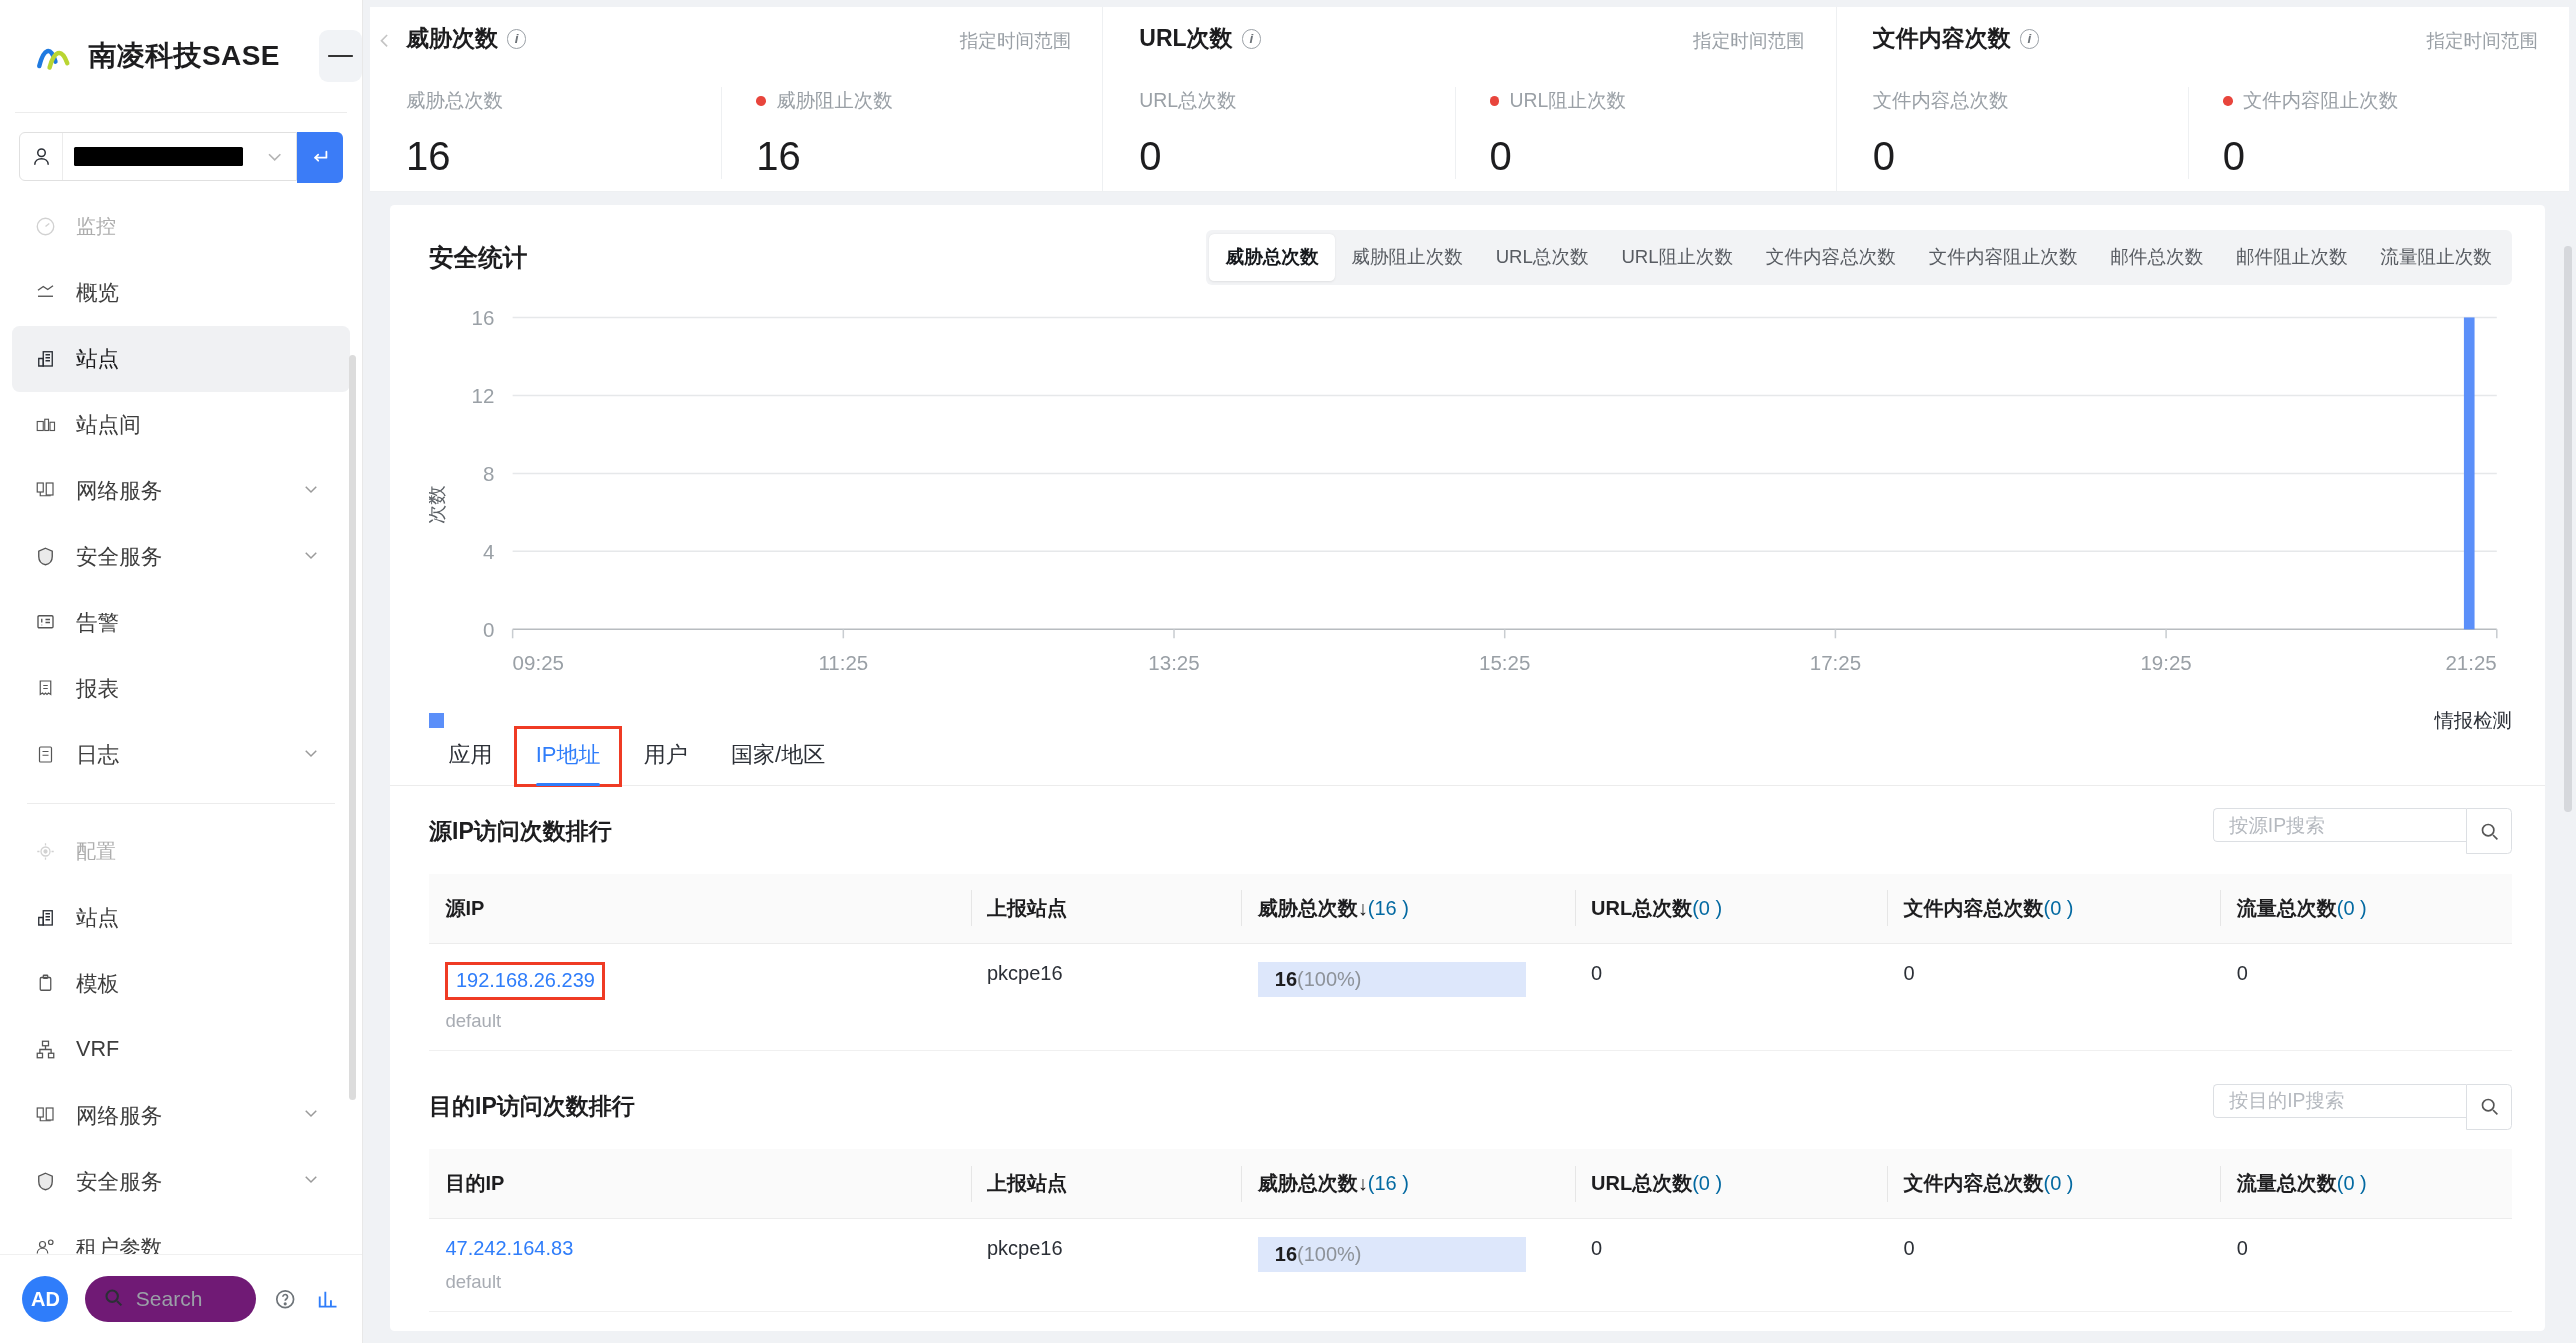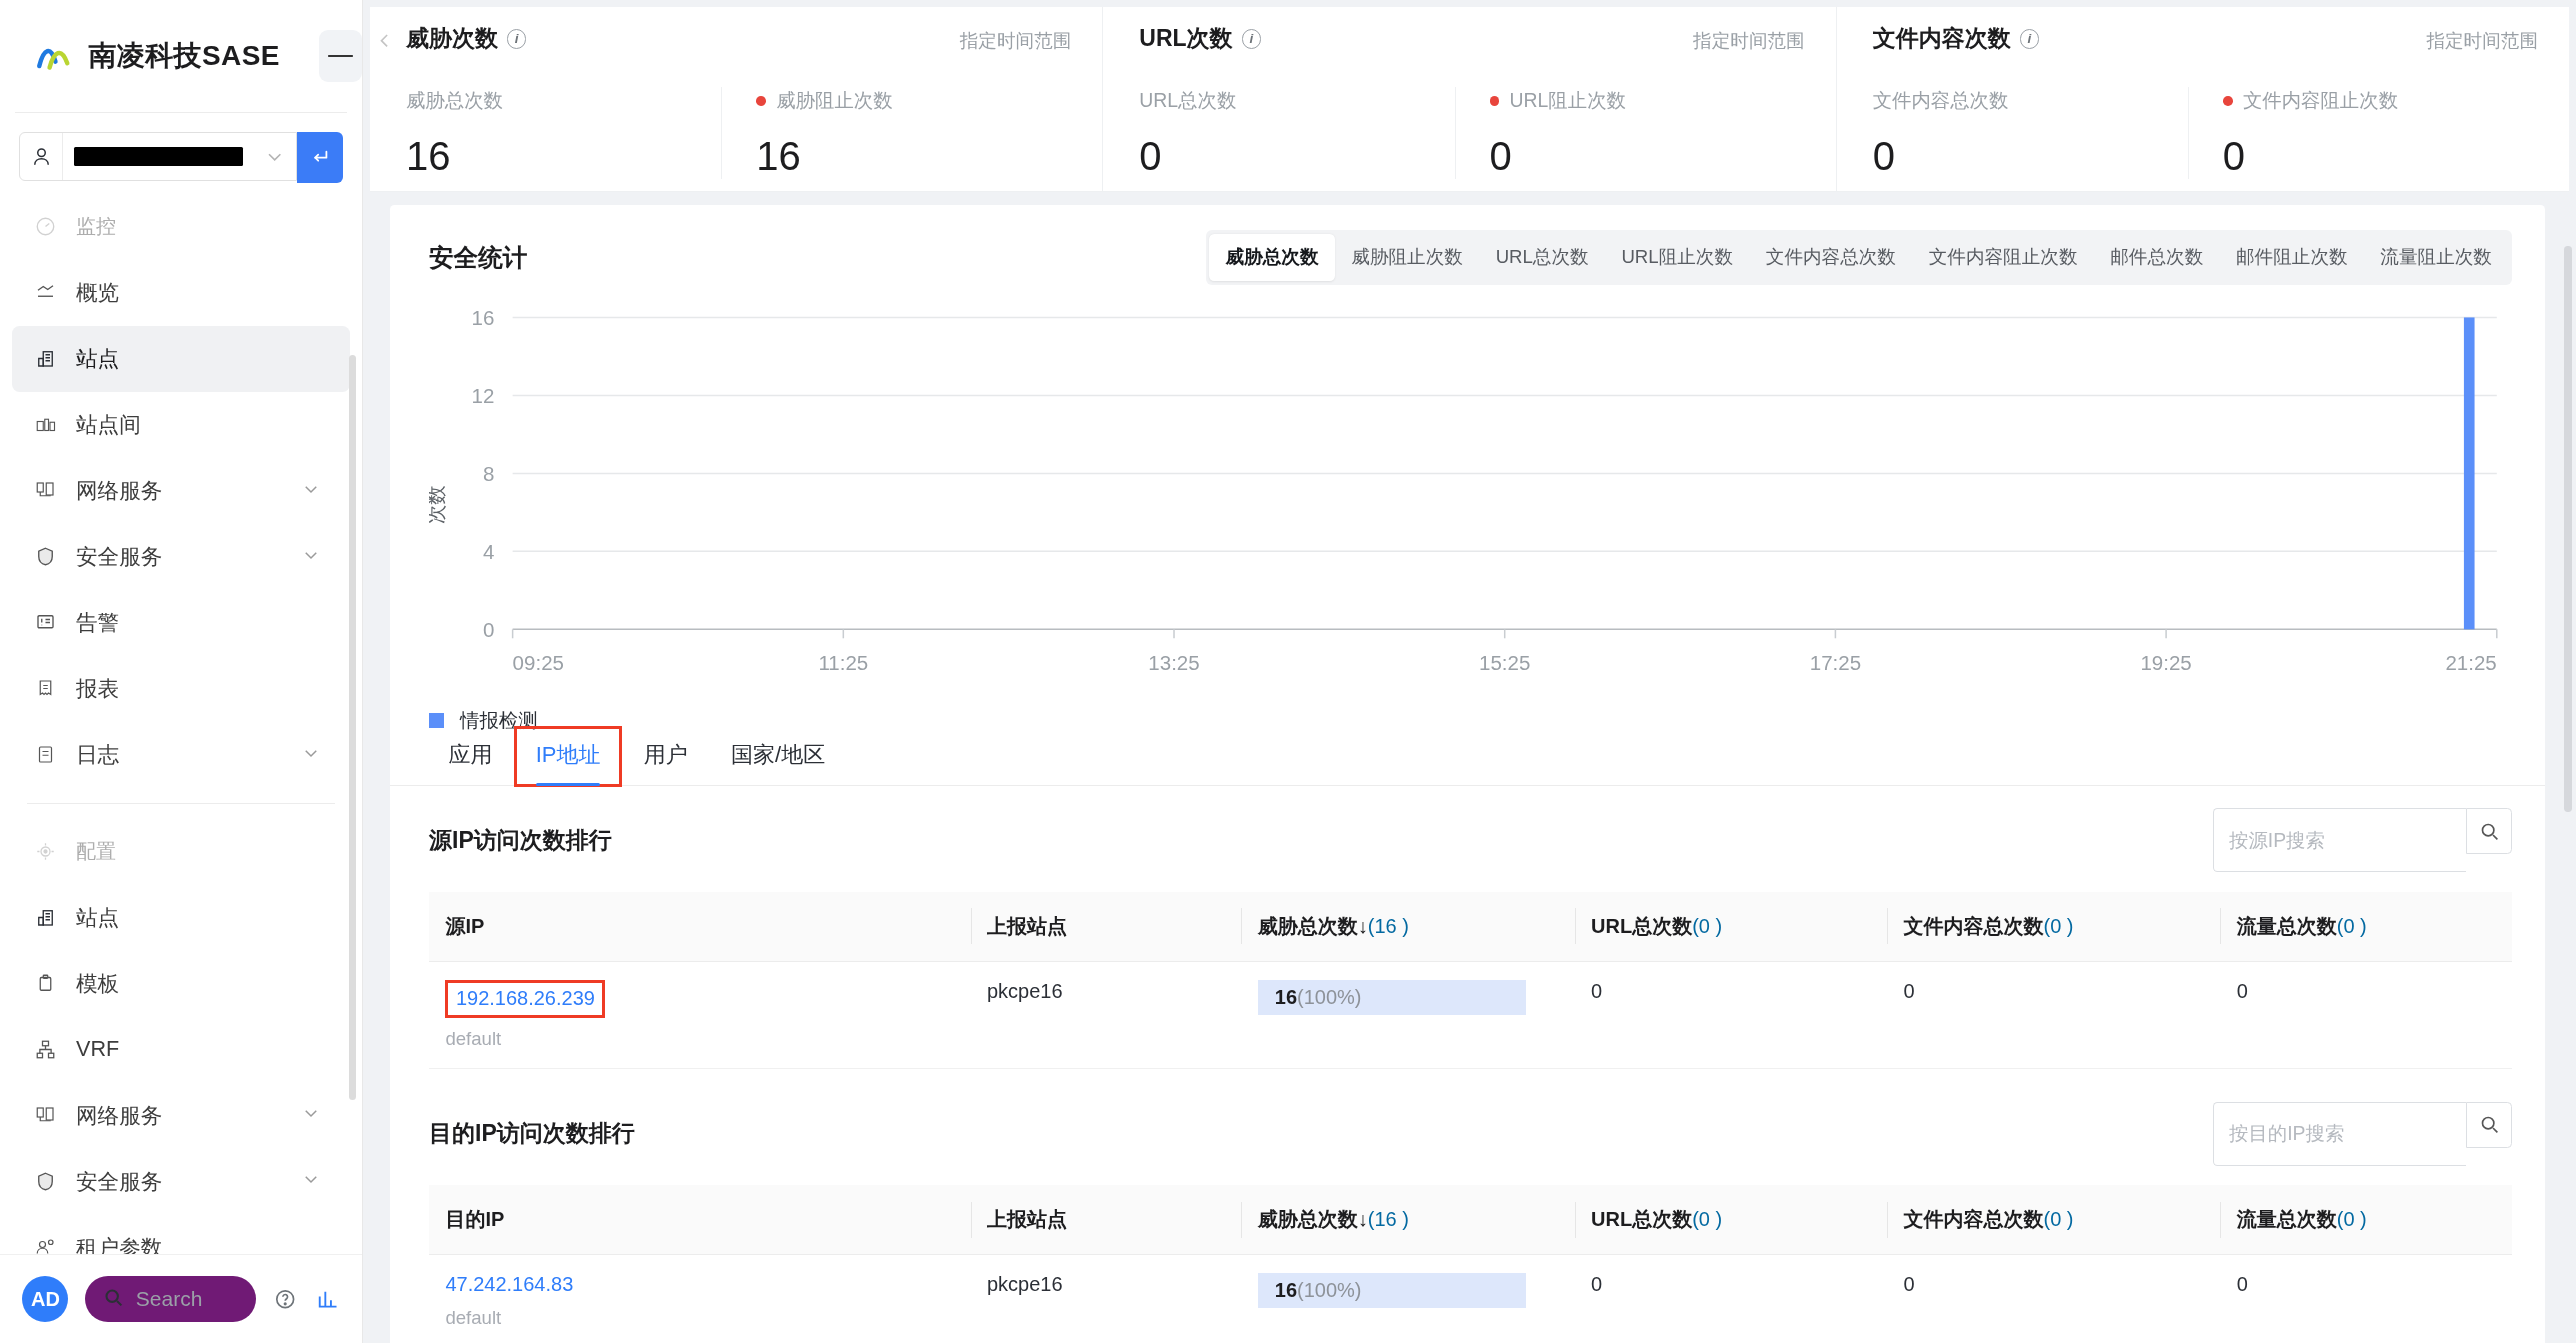--- a/index.html
+++ b/index.html
@@ -166,21 +166,21 @@
     background:#2f7dfa; border-radius:2.2px;
   }
   .tab.highlight { outline: 3px solid #ef3b24; outline-offset: -1.5px; }
 
   
   .tbl-section { padding: 22.4px 33px 0 39px; }
   .tbl-head-row { display:flex; align-items:center; }
   .tbl-title { font-size: 23px; font-weight:700; color:#1d1d1f;}
   .tbl-search { margin-left:auto; display:flex; }
   .tbl-search input {
-    width: 253px; height: 64px; border: 0.7px solid #dcdfe3; border-right: none;
+    width: 253px; height: 34px; border: 0.7px solid #dcdfe3; border-right: none;
     border-radius: 4.5px 0 0 4.5px; padding: 0 15px; font-size: 19.4px; color:#1d1d1f;
     background:#fff; outline:none;
     font-family: "Liberation Sans", sans-serif;
   }
   .tbl-search input::placeholder { color:#b5b9bf; }
   .tbl-search .sbtn {
     width: 46px; height: 46px; border: 0.7px solid #dcdfe3; border-radius: 0 4.5px 4.5px 0;
     background:#fff; display:flex; align-items:center; justify-content:center; cursor:pointer;
   }
   table.grid { width:100%; border-collapse: collapse; margin-top: 19.4px; table-layout: fixed;}
@@ -611,21 +611,21 @@
             <line x1="2285" y1="432" x2="2285" y2="444" stroke="#c9cdd1" stroke-width="2"></line>
             <text x="2285" y="486" font-size="27" fill="#9aa0a6" text-anchor="middle" font-family="Liberation Sans, sans-serif">19:25</text>
             <line x1="2720" y1="432" x2="2720" y2="444" stroke="#c9cdd1" stroke-width="2"></line>
             <text x="2720" y="486" font-size="27" fill="#9aa0a6" text-anchor="end" font-family="Liberation Sans, sans-serif">21:25</text>
           </g>
         <g id="chart-bars">
             <rect x="2676.75" y="14" width="14" height="418" fill="#5b8ff9"></rect>
           </g>
         <text id="chart-ylabel" x="18" y="265" font-size="26" fill="#5c6166" transform="rotate(-90 18 265)" text-anchor="middle" font-family="Liberation Sans, sans-serif">次数</text>
       </svg>
-      <div style="position:absolute; left:0; right:0; bottom:-39px; display:flex; align-items:center; justify-content:flex-start; gap:16px;">
+      <div style="position:absolute; left:0; right:0; bottom:-39px; display:flex; align-items:center; justify-content:space-between; gap:10px;">
         <span style="width:15px;height:15px;background:#5b8ff9;display:inline-block;"></span>
         <span style="font-size:19.4px;color:#2b2f36;">情报检测</span>
       </div>
     </div>
 
     <div class="tabs-row">
       <div class="tab">应用</div>
       <div class="tab active highlight">IP地址</div>
       <div class="tab">用户</div>
       <div class="tab">国家/地区</div>

